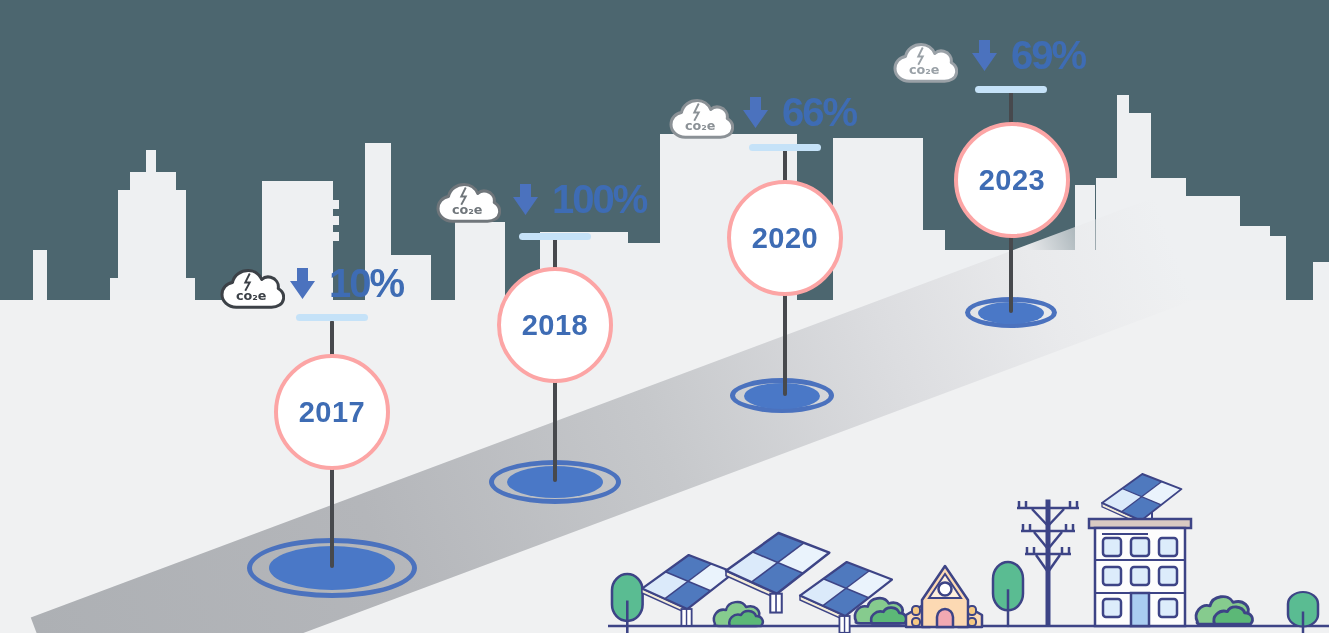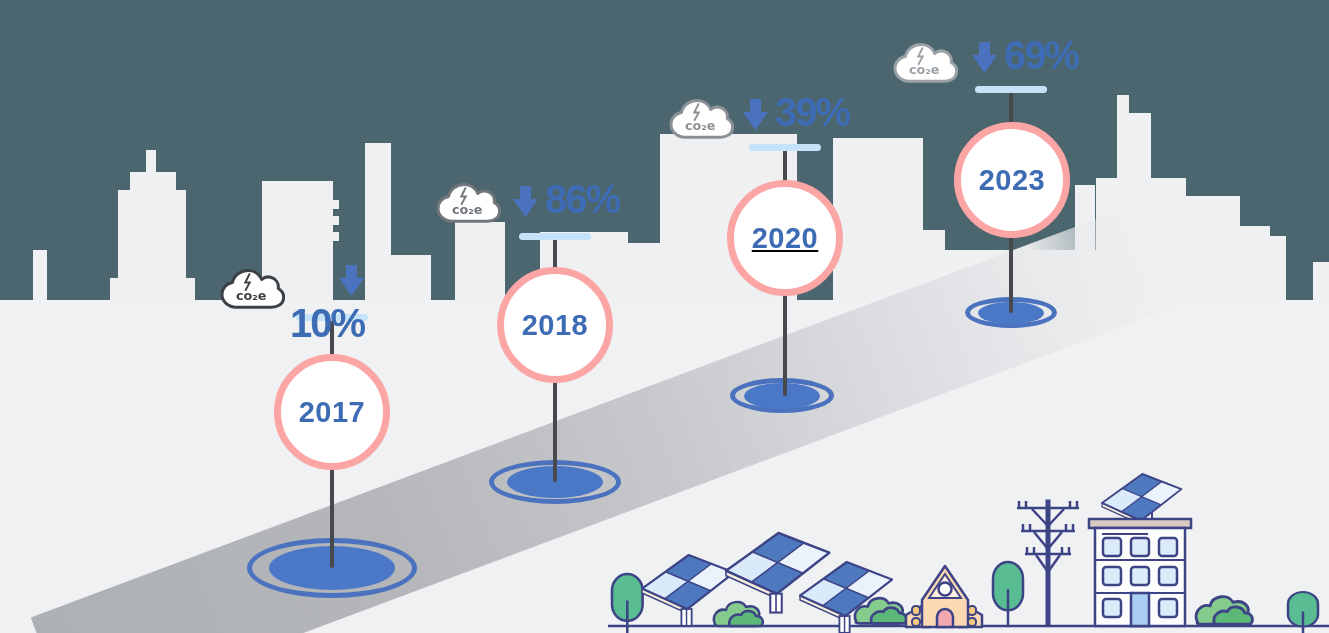--- a/index.html
+++ b/index.html
@@ -15,47 +15,47 @@
   #road{position:absolute;left:50px;top:614px;width:1250px;height:110px;
         transform:rotate(-20.5deg);transform-origin:left center;
         background:linear-gradient(to right,
           #adb0b4 0%, #b4b6ba 28%, #c6c8cb 52%, #dcdde0 72%,
           #e9eaec 85%, rgba(238,239,241,0) 96%);}
 
   
   .part{position:absolute;}
   .stick{width:4px;background:#47494d;border-radius:2px;}
   .bar{width:72px;height:7px;border-radius:4px;background:#c5e2f8;}
-  .circle{width:116px;height:116px;box-sizing:border-box;border:7px solid #fca5a5;
+  .circle{width:116px;height:116px;box-sizing:border-box;border:4px solid #fca5a5;
           border-radius:50%;background:#ffffff;display:flex;align-items:center;
           justify-content:center;text-align:right;}
   .year{color:#3e6cb4;font-size:29px;font-weight:600;letter-spacing:.5px;}
   .base-outer{box-sizing:border-box;border:5px solid #4b72be;border-radius:50%;
               background:transparent;}
   .base-inner{border-radius:50%;background:#4a78c7;}
-  .ind{display:flex;align-items:flex-end;gap:7px;}
+  .ind{display:flex;align-items:center;gap:14px;}
   .pct{color:#3e6cb4;font-size:40px;font-weight:700;letter-spacing:-2px;line-height:.95;}
   .cloud{width:66px;height:44px;}
   .cloud text{font-family:"DejaVu Sans",sans-serif;font-weight:bold;font-size:17px;}
 
   
   .m1-stick{left:330px;top:320px;height:248px;} .m1-bar{left:296px;top:314px;}
-  .m1-circle{left:274px;top:354px;} .m1-ind{left:290px;top:264px;flex-direction:column;}
+  .m1-circle{left:274px;top:354px;} .m1-ind{left:290px;top:264px;}
   .m1-cloud{left:219px;top:268px;}
   .m1-bo{left:247px;top:538px;width:170px;height:60px;}
   .m1-bi{left:269px;top:546px;width:126px;height:44px;}
 
   .m2-stick{left:553px;top:238px;height:244px;} .m2-bar{left:519px;top:233px;}
   .m2-circle{left:497px;top:267px;} .m2-ind{left:513px;top:180px;}
   .m2-cloud{left:435px;top:182px;}
   .m2-bo{left:489px;top:460px;width:132px;height:44px;}
   .m2-bi{left:507px;top:466px;width:96px;height:32px;}
 
   .m3-stick{left:783px;top:149px;height:247px;} .m3-bar{left:749px;top:144px;}
-  .m3-circle{left:727px;top:180px;text-decoration:underline;} .m3-ind{left:743px;top:93px;}
+  .m3-circle{left:727px;top:180px;} .m3-ind{left:743px;top:93px;}
   .m3-cloud{left:668px;top:98px;}
   .m3-bo{left:730px;top:378px;width:104px;height:35px;}
   .m3-bi{left:744px;top:383px;width:76px;height:26px;}
 
   .m4-stick{left:1009px;top:91px;height:222px;} .m4-bar{left:975px;top:86px;}
   .m4-circle{left:954px;top:122px;} .m4-ind{left:972px;top:36px;}
   .m4-cloud{left:892px;top:42px;}
   .m4-bo{left:965px;top:297px;width:92px;height:31px;}
   .m4-bi{left:978px;top:302px;width:66px;height:22px;}
 
@@ -124,42 +124,42 @@
     <div class="part base-inner m2-bi"></div>
     <div class="part stick m2-stick"></div>
     <div class="part bar m2-bar"></div>
     <div class="part circle m2-circle">
       <span class="year">2018</span>
     </div>
     <div class="part ind m2-ind">
       <svg width="25" height="33" viewBox="0 0 25 33">
         <path d="M7,1 h11 v13 h7 L12.5,32 L0,14 h7 Z" fill="#4b72be"></path>
       </svg>
-      <span class="pct">86%</span>
+      <span class="pct">100%</span>
     </div>
     <svg class="part cloud m2-cloud" viewBox="0 0 88 58">
       <path d="M23,52 C12,52 4,44 4,35 C4,27 10,20 18,19 C20,9 29,3 39,3 C47,3 54,8 57,15 C60,12 65,11 69,12 C76,14 80,20 79,27 C84,30 87,35 86,41 C85,48 78,52 70,52 Z" fill="#ffffff" stroke-width="4" stroke-linejoin="round" stroke="#70767b"></path>
       <path d="M41,7 L35,19 L41,19 L35,30" fill="none" stroke-width="2.5" stroke="#70767b"></path>
       <text x="43" y="42" text-anchor="middle" fill="#70767b">co₂e</text>
     </svg>
   </div>
 
   <div>
     <div class="part base-outer m3-bo"></div>
     <div class="part base-inner m3-bi"></div>
     <div class="part stick m3-stick"></div>
     <div class="part bar m3-bar"></div>
     <div class="part circle m3-circle">
       <span class="year">2020</span>
     </div>
     <div class="part ind m3-ind">
       <svg width="25" height="33" viewBox="0 0 25 33">
         <path d="M7,1 h11 v13 h7 L12.5,32 L0,14 h7 Z" fill="#4b72be"></path>
       </svg>
-      <span class="pct">39%</span>
+      <span class="pct">66%</span>
     </div>
     <svg class="part cloud m3-cloud" viewBox="0 0 88 58">
       <path d="M23,52 C12,52 4,44 4,35 C4,27 10,20 18,19 C20,9 29,3 39,3 C47,3 54,8 57,15 C60,12 65,11 69,12 C76,14 80,20 79,27 C84,30 87,35 86,41 C85,48 78,52 70,52 Z" fill="#ffffff" stroke-width="4" stroke-linejoin="round" stroke="#8b9196"></path>
       <path d="M41,7 L35,19 L41,19 L35,30" fill="none" stroke-width="2.5" stroke="#8b9196"></path>
       <text x="43" y="42" text-anchor="middle" fill="#8b9196">co₂e</text>
     </svg>
   </div>
 
   <div>
     <div class="part base-outer m4-bo"></div>

